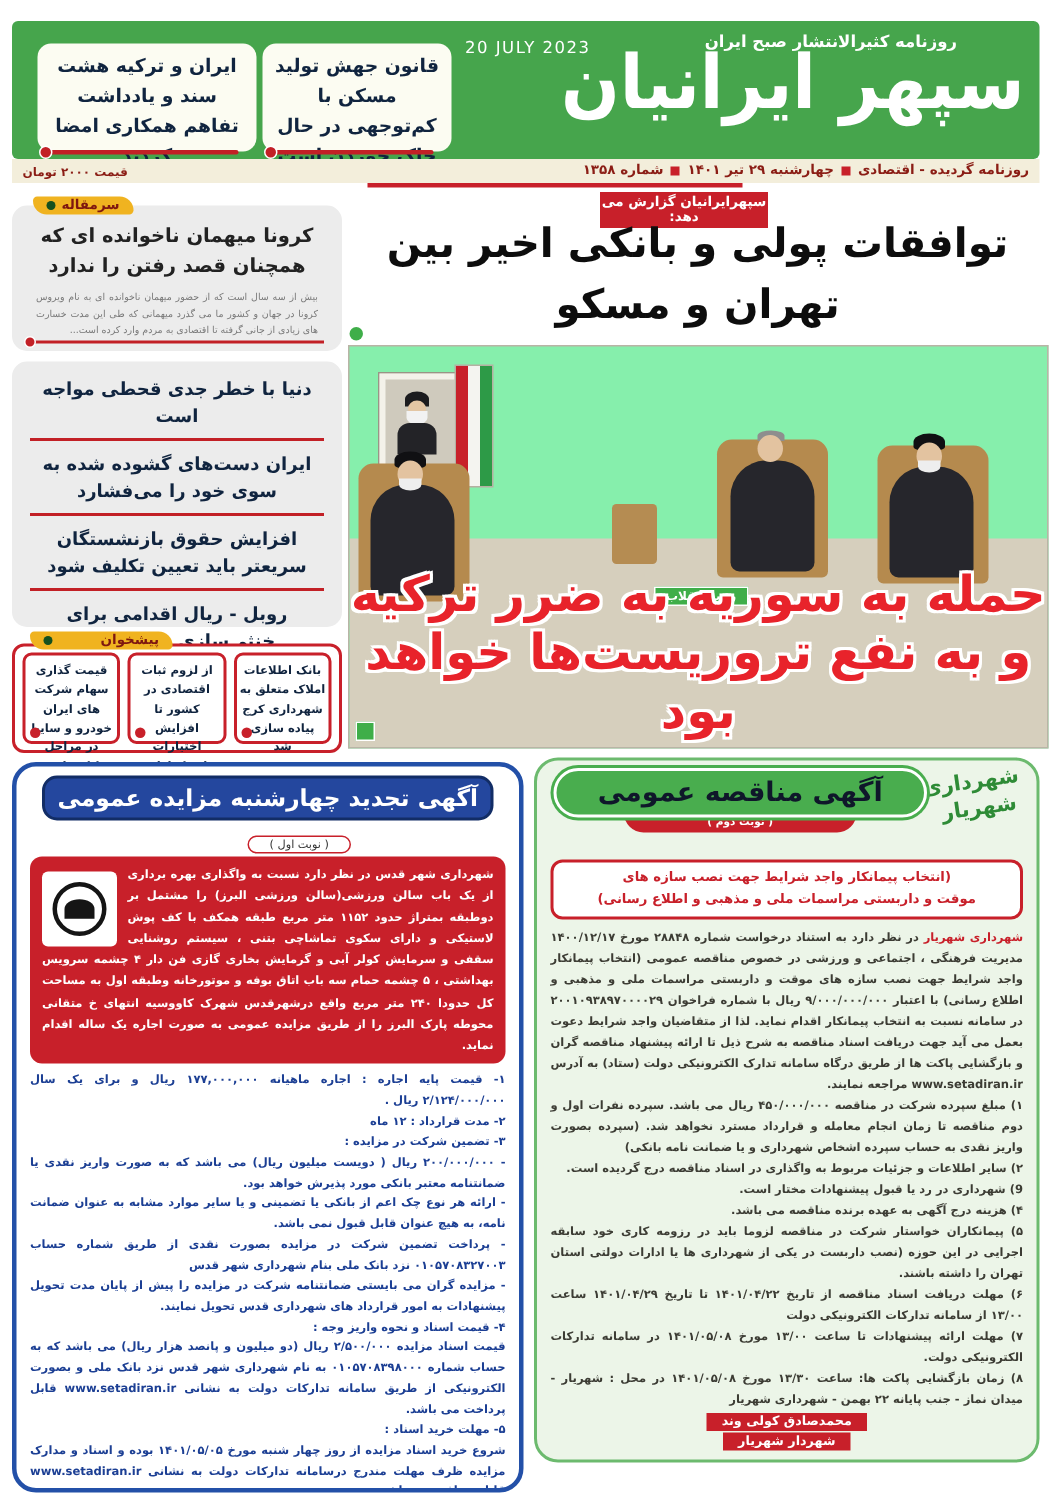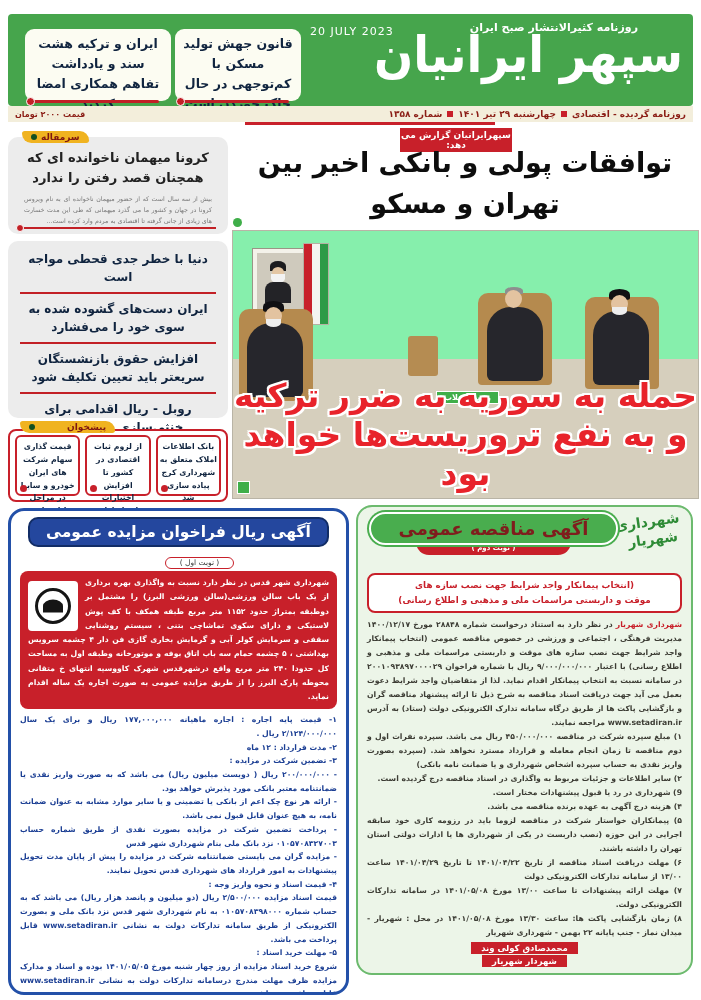--- a/index.html
+++ b/index.html
@@ -103,21 +103,21 @@
   .al-body{margin-top:4px;color:#1c3f94;font-size:7.7px;font-weight:bold;line-height:1.78;text-align:justify;}
 
   
   .ad-right{position:absolute;left:356px;top:505px;width:337px;height:470px;background:#ecf5e8;
             border:2.5px solid #6cba6e;border-radius:16px;box-sizing:border-box;padding:5px 9px;overflow:hidden;}
   .ar-head{position:relative;height:56px;}
   .ar-logo{position:absolute;right:0;top:1px;width:58px;height:54px;color:#2e8b36;font-weight:bold;
            font-size:14px;line-height:1.25;text-align:center;transform:rotate(-8deg);}
   .ar-banner-wrap{position:absolute;right:64px;left:2px;top:0;text-align:center;}
   .ar-banner{background:#49ad4e;border:2px solid #fff;box-shadow:0 0 0 2px #49ad4e;border-radius:22px;
-             color:#7f1d1d;font-size:18px;font-weight:bold;padding:4px 15px;position:relative;z-index:2;}
+             color:#0f172a;font-size:18px;font-weight:bold;padding:4px 15px;position:relative;z-index:2;}
   .ar-ribbon{width:62%;margin:-3px auto 0;background:#c8202a;color:#fff;font-size:7px;font-weight:bold;
              border-radius:0 0 14px 14px;padding:2px 0 3px;}
   .ar-subject{border:2.5px solid #c8202a;background:#fff;border-radius:8px;color:#c8202a;font-size:8.8px;
               font-weight:bold;text-align:center;line-height:1.7;padding:3px 4px;margin-top:5px;}
   .ar-body{margin-top:5px;font-size:7.7px;font-weight:bold;color:#3c3c34;line-height:1.82;text-align:justify;}
   .ar-lead{color:#c8202a;}
   .ar-sign{text-align:center;margin-top:2px;}
   .ar-sign span{display:block;width:max-content;margin:1px auto;background:#c8202a;color:#fff;
                 font-size:8.5px;font-weight:bold;padding:1px 10px;}
 </style>
@@ -239,21 +239,21 @@
 
     <div class="photo-badge">رهبر انقلاب</div>
     <div class="overlay">
       <div>حمله به سوریه به ضرر ترکیه</div>
       <div>و به نفع تروریست‌ها خواهد بود</div>
     </div>
     <div class="corner-badge"></div>
   </div>
 
   <div class="ad-left">
-    <div class="al-title">آگهی ریال فراخوان مزایده عمومی</div>
+    <div class="al-title">آگهی تجدید چهارشنبه مزایده عمومی</div>
     <div class="al-round">
       <span>( نوبت اول )</span>
     </div>
     <div class="al-redbox">
       <div class="al-logo">
         <b></b>
           <u></u>
       </div>
       <span>شهرداری شهر قدس در نظر دارد نسبت به واگذاری بهره برداری از یک باب سالن ورزشی(سالن ورزشی البرز) را مشتمل بر دوطبقه بمتراژ حدود ۱۱۵۲ متر مربع طبقه همکف با کف پوش لاستیکی و دارای سکوی تماشاچی بتنی ، سیستم روشنایی سقفی و سرمایش کولر آبی و گرمایش بخاری گازی فن دار ۴ چشمه سرویس بهداشتی ، ۵ چشمه حمام سه باب اتاق بوفه و موتورخانه وطبقه اول به مساحت کل حدودا ۲۴۰ متر مربع واقع درشهرقدس شهرک کاووسیه انتهای خ متقانی محوطه پارک البرز را از طریق مزایده عمومی به صورت اجاره یک ساله اقدام نماید.</span>
     </div>

